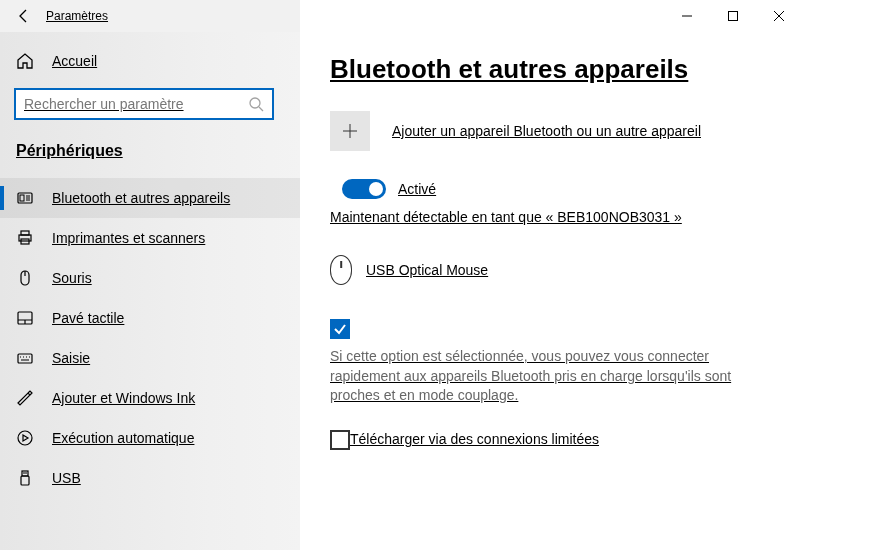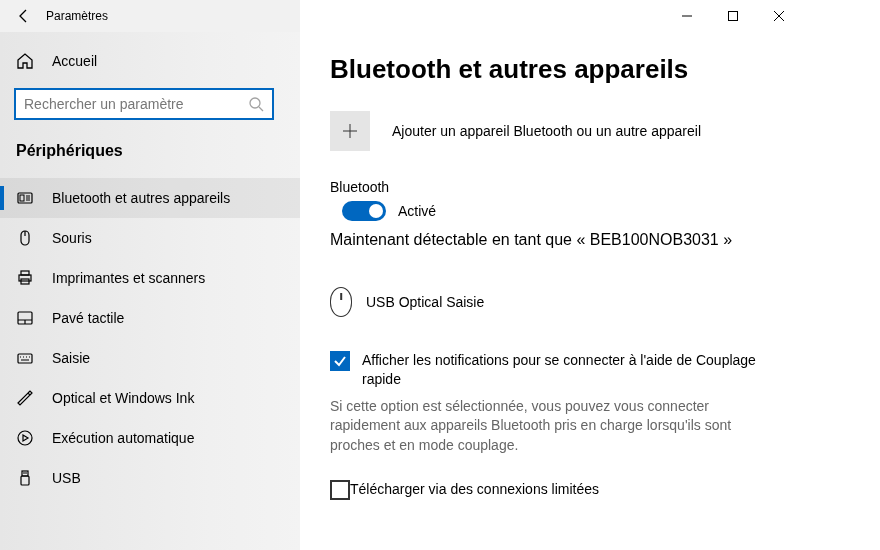--- a/index.html
+++ b/index.html
@@ -1,18 +1,18 @@
 <!DOCTYPE html>
 <html><head>
 <meta charset="utf-8">
 <style>
   * { box-sizing: border-box; margin: 0; padding: 0; }
   html, body { width: 880px; height: 550px; overflow: hidden; font-family: "Segoe UI", -apple-system, sans-serif; font-size: 14px; color: #000; background: #fff; }
 
-  .window { display: flex; flex-direction: column; width: 802px; height: 550px; }
+  .window { display: flex; flex-direction: column; width: 802px; height: 550px; text-decoration: underline; }
 
   .titlebar { height: 32px; display: flex; align-items: stretch; background: linear-gradient(90deg, #f1f1f1 0%, #f1f1f1 300px, #ffffff 300px, #ffffff 100%); }
   .titlebar-left { display: flex; align-items: center; gap: 14px; padding-left: 16px; }
   .titlebar-title { font-size: 12px; color: #000; }
   .titlebar-spacer { flex: 1; }
   .win-btn { width: 46px; height: 32px; display: flex; align-items: center; justify-content: center; cursor: default; }
   .win-btn svg { width: 10px; height: 10px; stroke: #000; stroke-width: 1; fill: none; }
 
   .body { flex: 1; display: flex; overflow: hidden; }
 
@@ -34,21 +34,21 @@
 
   .main { flex: 1; background: #fff; overflow-y: auto; padding: 22px 40px 30px 30px; }
   .page-title { font-size: 26px; font-weight: 600; margin-bottom: 26px; }
   .add-row { display: flex; align-items: center; gap: 22px; margin-bottom: 28px; cursor: default; }
   .add-tile { width: 40px; height: 40px; background: #e5e5e5; display: flex; align-items: center; justify-content: center; }
   .add-tile svg { width: 16px; height: 16px; stroke: #333; stroke-width: 1; }
   .section-sub { font-size: 14px; margin-bottom: 6px; }
   .toggle-row { display: flex; align-items: center; gap: 12px; margin-bottom: 10px; padding-left: 12px; }
   .toggle { width: 44px; height: 20px; border-radius: 10px; background: #0067c0; position: relative; cursor: pointer; }
   .toggle::after { content: ""; position: absolute; right: 3px; top: 3px; width: 14px; height: 14px; border-radius: 50%; background: #fff; }
-  .discover { font-size: 16px; margin-bottom: 38px; }
+  .discover { font-size: 14px; margin-bottom: 30px; }
   .sub-head { font-size: 20px; font-weight: 400; margin-bottom: 12px; }
   .device-row { display: flex; align-items: center; gap: 14px; margin-bottom: 34px; }
   .mouse-icon { width: 22px; height: 30px; border: 1.6px solid #333; border-radius: 11px / 14px; position: relative; }
   .mouse-icon::after { content: ""; position: absolute; left: 50%; top: 5px; width: 1.6px; height: 7px; background: #333; transform: translateX(-50%); }
   .check-block { display: flex; gap: 12px; max-width: 500px; margin-bottom: 8px; }
   .checkbox { width: 20px; height: 20px; border: 2px solid #0067c0; background: #0067c0; display: flex; align-items: center; justify-content: center; flex-shrink: 0; cursor: pointer; }
   .checkbox.empty { background: #fff; border-color: #333; }
   .checkbox svg { width: 14px; height: 14px; stroke: #fff; stroke-width: 2; fill: none; }
   .check-label { font-size: 14px; line-height: 1.35; }
   .help { font-size: 14px; color: #666; max-width: 480px; line-height: 1.4; margin-left: 0; margin-bottom: 24px; }
@@ -114,39 +114,39 @@
                 <rect x="2" y="4" width="14" height="10" rx="1" fill="none" stroke="#000" stroke-width="1.2"></rect>
                 <rect x="4" y="6" width="4" height="6" fill="none" stroke="#000" stroke-width="1"></rect>
                 <path d="M10 7h4M10 9h4M10 11h4" stroke="#000" stroke-width="1"></path>
               </svg>
             </span>
           <span class="label">Bluetooth et autres appareils</span>
         </div>
         <div class="nav-item">
           <span class="nic">
               <svg width="18" height="18" viewBox="0 0 18 18">
-                <rect x="5" y="2" width="8" height="14" rx="4" fill="none" stroke="#000" stroke-width="1.2"></rect>
-                <path d="M9 2 V7" stroke="#000" stroke-width="1.2"></path>
-              </svg>
-            </span>
-          <span class="label">Souris</span>
-        </div>
-        <div class="nav-item">
-          <span class="nic">
-              <svg width="18" height="18" viewBox="0 0 18 18">
                 <rect x="3" y="6" width="12" height="6" fill="none" stroke="#000" stroke-width="1.2"></rect>
                 <rect x="5" y="2" width="8" height="4" fill="none" stroke="#000" stroke-width="1.2"></rect>
                 <rect x="5" y="10" width="8" height="5" fill="none" stroke="#000" stroke-width="1.2"></rect>
               </svg>
             </span>
           <span class="label">Imprimantes et scanners</span>
         </div>
         <div class="nav-item">
           <span class="nic">
               <svg width="18" height="18" viewBox="0 0 18 18">
+                <rect x="5" y="2" width="8" height="14" rx="4" fill="none" stroke="#000" stroke-width="1.2"></rect>
+                <path d="M9 2 V7" stroke="#000" stroke-width="1.2"></path>
+              </svg>
+            </span>
+          <span class="label">Souris</span>
+        </div>
+        <div class="nav-item">
+          <span class="nic">
+              <svg width="18" height="18" viewBox="0 0 18 18">
                 <rect x="2" y="3" width="14" height="12" rx="1" fill="none" stroke="#000" stroke-width="1.2"></rect>
                 <path d="M2 11 H16 M9 11 V15" stroke="#000" stroke-width="1.2"></path>
               </svg>
             </span>
           <span class="label">Pavé tactile</span>
         </div>
         <div class="nav-item">
           <span class="nic">
               <svg width="18" height="18" viewBox="0 0 18 18">
                 <rect x="2" y="5" width="14" height="9" rx="1" fill="none" stroke="#000" stroke-width="1.2"></rect>
@@ -154,21 +154,21 @@
               </svg>
             </span>
           <span class="label">Saisie</span>
         </div>
         <div class="nav-item">
           <span class="nic">
               <svg width="18" height="18" viewBox="0 0 18 18">
                 <path d="M3 15 L13 5 L15 7 L5 17 Z M13 5 L15 3 L17 5 L15 7" fill="none" stroke="#000" stroke-width="1.2" transform="translate(-1,-1)"></path>
               </svg>
             </span>
-          <span class="label">Optical et Windows Ink</span>
+          <span class="label">Ajouter et Windows Ink</span>
         </div>
         <div class="nav-item">
           <span class="nic">
               <svg width="18" height="18" viewBox="0 0 18 18">
                 <circle cx="9" cy="9" r="7" fill="none" stroke="#000" stroke-width="1.2"></circle>
                 <path d="M7 6 L12 9 L7 12 Z" fill="none" stroke="#000" stroke-width="1.2"></path>
               </svg>
             </span>
           <span class="label">Exécution automatique</span>
         </div>
@@ -190,39 +190,37 @@
 
       <div class="add-row">
         <div class="add-tile">
           <svg viewBox="0 0 16 16">
               <path d="M8 1 V15 M1 8 H15"></path>
             </svg>
         </div>
         <span>Ajouter un appareil Bluetooth ou un autre appareil</span>
       </div>
 
-      <div class="section-sub">Bluetooth</div>
       <div class="toggle-row">
         <div class="toggle"></div>
         <span>Activé</span>
       </div>
       <div class="discover">Maintenant détectable en tant que « BEB100NOB3031 »</div>
 
       <div class="device-row">
         <div class="mouse-icon"></div>
-        <span>USB Optical Saisie</span>
+        <span>USB Optical Mouse</span>
       </div>
 
       <div class="check-block">
         <div class="checkbox">
           <svg viewBox="0 0 14 14">
               <path d="M2 7 L6 11 L12 3"></path>
             </svg>
         </div>
-        <div class="check-label">Afficher les notifications pour se connecter à l'aide de Couplage rapide</div>
       </div>
       <div class="help">Si cette option est sélectionnée, vous pouvez vous connecter rapidement aux appareils Bluetooth pris en charge lorsqu'ils sont proches et en mode couplage.</div>
 
       <div class="check-block2">
         <div class="checkbox empty"></div>
         <div class="check-label">Télécharger via des connexions limitées</div>
       </div>
     </div>
   </div>
 </div>

